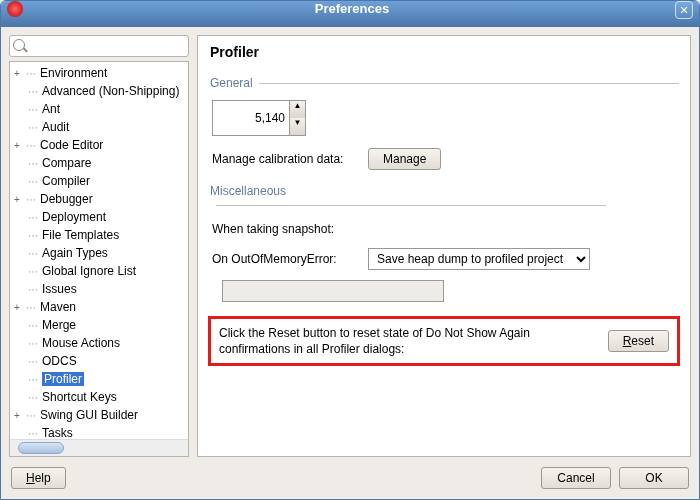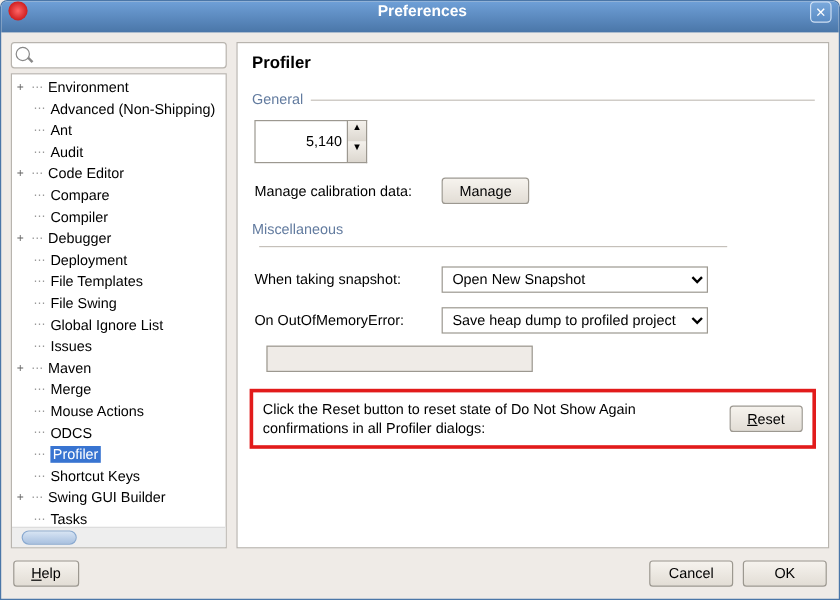--- a/index.html
+++ b/index.html
@@ -102,21 +102,21 @@
             <div class="tree-row level2">
               <span class="dash">⋯</span>
               <span class="label">Deployment</span>
             </div>
             <div class="tree-row level2">
               <span class="dash">⋯</span>
               <span class="label">File Templates</span>
             </div>
             <div class="tree-row level2">
               <span class="dash">⋯</span>
-              <span class="label">File Swing</span>
+              <span class="label">Again Types</span>
             </div>
             <div class="tree-row level2">
               <span class="dash">⋯</span>
               <span class="label">Global Ignore List</span>
             </div>
             <div class="tree-row level2">
               <span class="dash">⋯</span>
               <span class="label">Issues</span>
             </div>
             <div class="tree-row level1">
@@ -173,21 +173,20 @@
         </div>
       </div>
       <div class="form-row">
         <div class="lbl">Manage calibration data:</div>
         <button class="btn">Manage</button>
       </div>
 
       <div class="group-label"><span>Miscellaneous</span><span class="line" style="width:390px"></span></div>
       <div class="form-row">
         <div class="lbl">When taking snapshot:</div>
-        <select id="snapshot-select"><option>Open New Snapshot</option></select>
       </div>
       <div class="form-row">
         <div class="lbl">On OutOfMemoryError:</div>
         <select id="oom-select"><option>Save heap dump to profiled project</option></select>
       </div>
       <div class="select-row">
         <div class="lbl"></div>
         <input class="disabled-input" disabled="" style="">
       </div>
 

